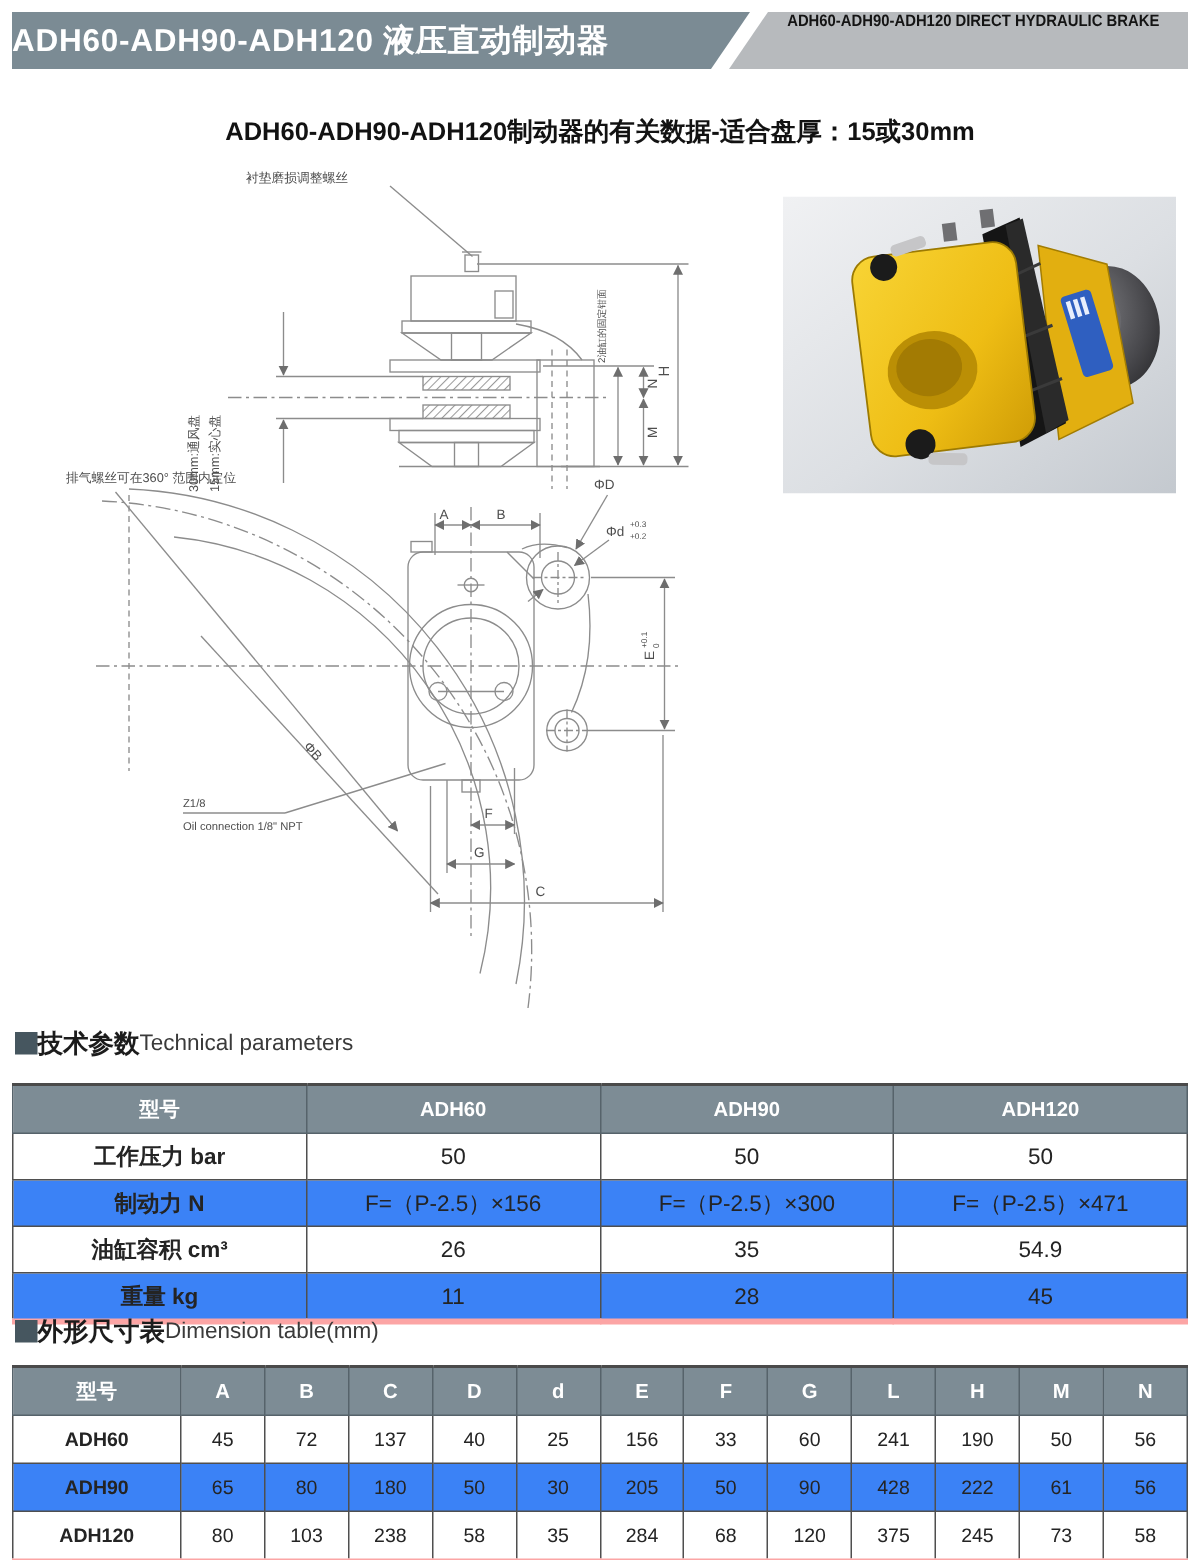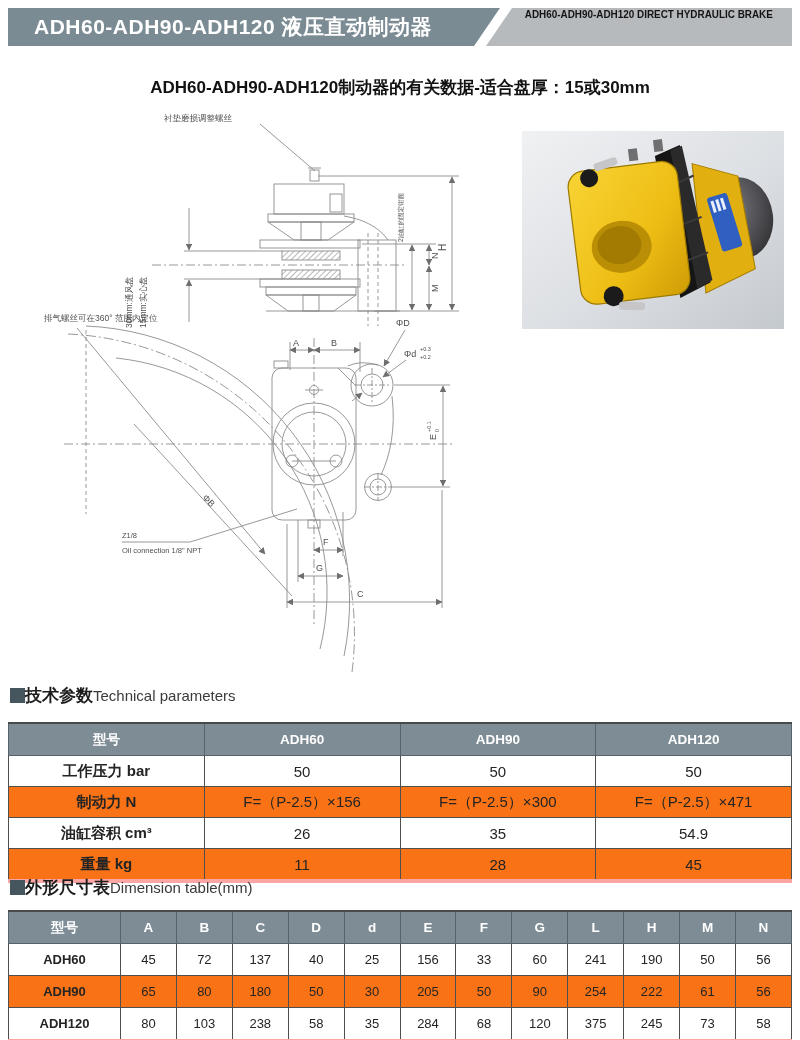--- a/index.html
+++ b/index.html
@@ -5,21 +5,21 @@
   html,body { margin:0; padding:0; background:#e9e9e9; }
   .page {
     position:relative; width:800px; height:1040px; background:#ffffff;
     font-family:"Liberation Sans", sans-serif; overflow:hidden; margin:0 auto;
   }
   
   .hdr { position:absolute; top:8px; left:0; width:800px; height:38px; }
   .hdr-left {
     position:absolute; left:8px; top:0; width:492px; height:38px;
     background:#7b8b94; color:#ffffff; font-size:21px; font-weight:bold;
-    display:flex; align-items:center; padding-left:26px; box-sizing:border-box;
+    display:flex; align-items:center; box-sizing:border-box;
     clip-path:polygon(0 0,100% 0,calc(100% - 26px) 100%,0 100%);
     letter-spacing:0.5px; white-space:nowrap;
   }
   .hdr-right {
     position:absolute; left:486px; top:0; width:306px; height:38px;
     background:#b7babd; color:#141414; font-size:11px; font-weight:bold;
     display:flex; justify-content:center;
     clip-path:polygon(26px 0,100% 0,100% 100%,0 100%);
     box-sizing:border-box; padding-left:20px; white-space:nowrap;
     transform-origin:left center;
@@ -48,21 +48,21 @@
   .t2 { top:910px; }
   th {
     background:#7d8c95; color:#ffffff; font-size:13.5px; font-weight:bold;
     height:29px; border:1px solid #56636b; border-top:2px solid #4a4a4a;
   }
   td {
     font-size:13px; color:#242424; text-align:center; height:28px;
     border:1px solid #4f4f4f; background:#ffffff;
   }
   .t2 td { height:29px; }
-  tr.alt td { background:#f97316; }
+  tr.alt td { background:#3b82f6; }
   td.lbl { font-weight:bold; }
   table { border-bottom:4px solid #fca5a5; }
   .t1 td { font-size:15px; }
 </style>
 </head>
 <body>
 
 <div class="page">
 
   <div class="hdr">
@@ -382,21 +382,21 @@
       <tr class="alt">
         <td class="lbl">ADH90</td>
         <td>65</td>
         <td>80</td>
         <td>180</td>
         <td>50</td>
         <td>30</td>
         <td>205</td>
         <td>50</td>
         <td>90</td>
-        <td>254</td>
+        <td>428</td>
         <td>222</td>
         <td>61</td>
         <td>56</td>
       </tr>
       <tr>
         <td class="lbl">ADH120</td>
         <td>80</td>
         <td>103</td>
         <td>238</td>
         <td>58</td>

